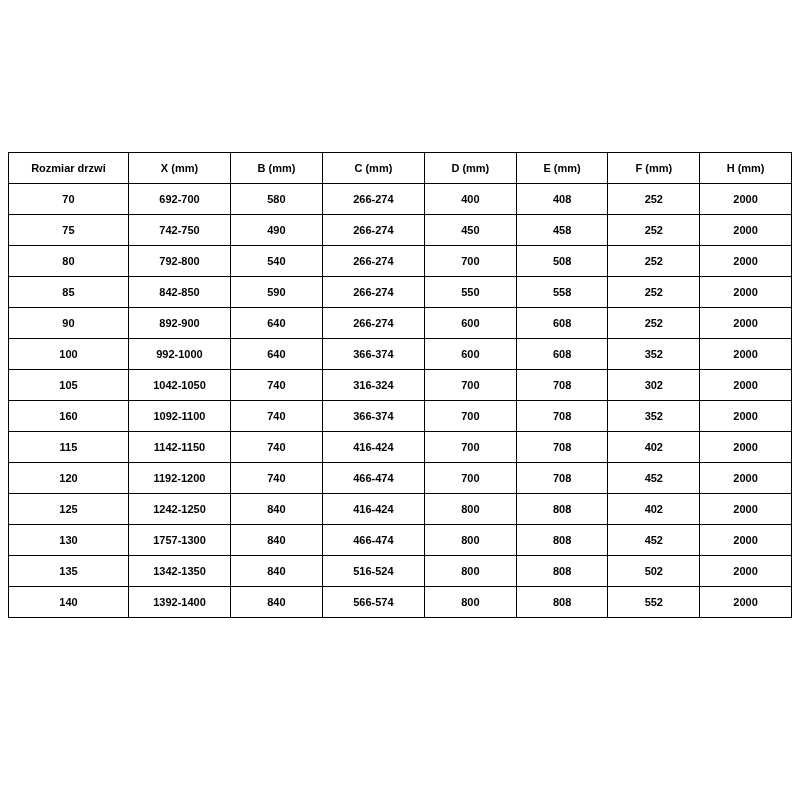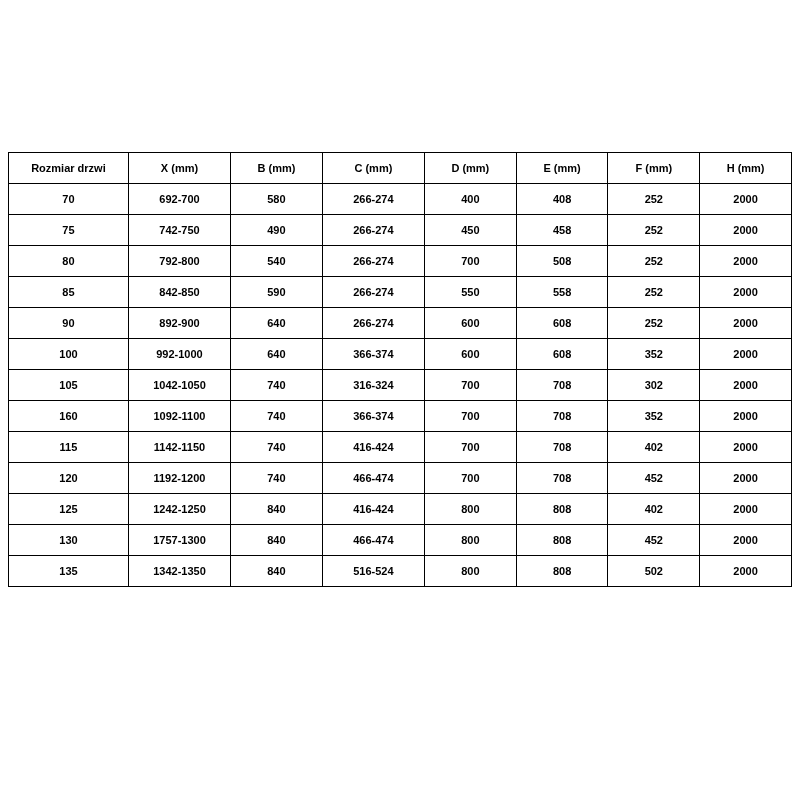--- a/index.html
+++ b/index.html
@@ -206,15 +206,25 @@
         <tr>
           <td>135</td>
           <td>1342-1350</td>
           <td>840</td>
           <td>516-524</td>
           <td>800</td>
           <td>808</td>
           <td>502</td>
           <td>2000</td>
         </tr>
+        <tr>
+          <td>140</td>
+          <td>1392-1400</td>
+          <td>840</td>
+          <td>566-574</td>
+          <td>800</td>
+          <td>808</td>
+          <td>552</td>
+          <td>2000</td>
+        </tr>
       </tbody>
   </table>
 </div>
 
 </body></html>

